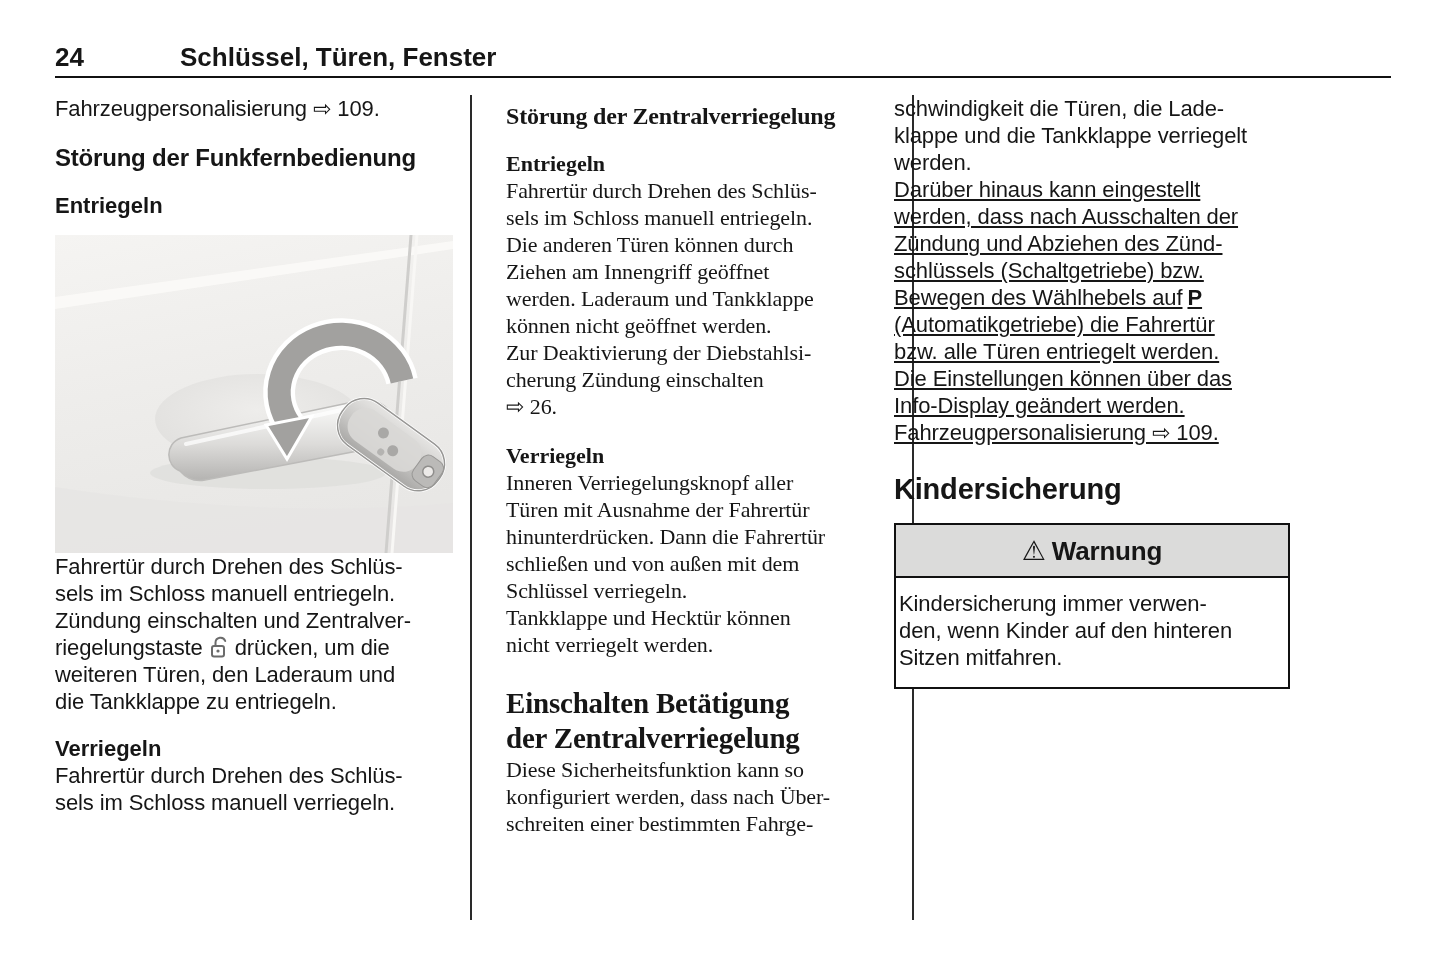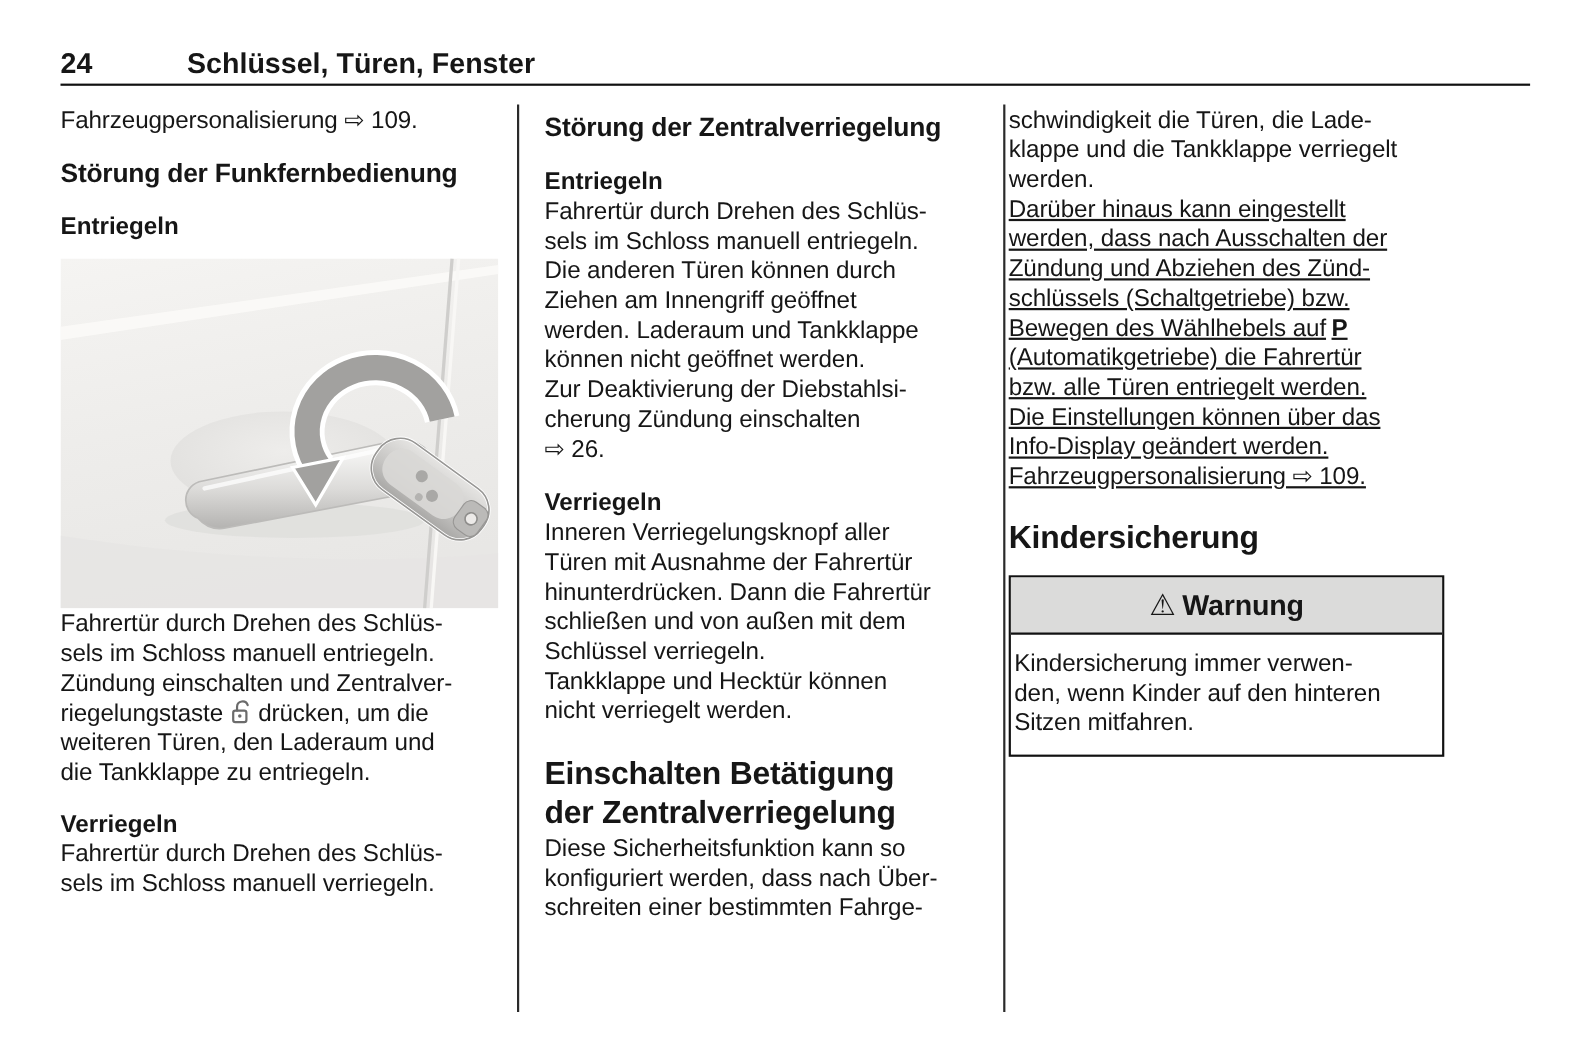--- a/index.html
+++ b/index.html
@@ -3,31 +3,31 @@
 <meta charset="utf-8">
 <style>
   html,body{margin:0;padding:0;background:#ffffff;}
   .page{
     position:relative;width:1445px;height:965px;background:#ffffff;
     font-family:"Liberation Sans","DejaVu Sans",sans-serif;color:#161616;
     overflow:hidden;
   }
   
   .pagenum{position:absolute;left:55px;top:42px;font-size:26px;font-weight:bold;}
-  .chapter{position:absolute;left:170px;top:42px;font-size:26px;font-weight:bold;}
+  .chapter{position:absolute;left:180px;top:42px;font-size:26px;font-weight:bold;}
   .hrule{position:absolute;left:55px;top:76px;width:1336px;height:2px;background:#111;}
   
   .vdiv{position:absolute;top:95px;width:2px;height:825px;background:#2a2a2a;}
   .d1{left:470px;}
   .d2{left:912px;}
   
   .col{position:absolute;top:95px;width:400px;}
   .col1{left:55px;}
-  .col2{left:495px;}
-  .col3{left:917px;}
+  .col2{left:506px;font-family:Liberation Serif, serif;}
+  .col3{left:894px;}
   p.body{
     font-size:22px;line-height:27px;margin:0;white-space:pre-line;
     letter-spacing:-0.1px;
   }
   .mt8{margin-top:8px;}  .mt10{margin-top:10px;text-decoration:underline;} .mt12{margin-top:12px;}
   .mt14{margin-top:14px;}
   h3.section{font-size:24px;font-weight:bold;margin:22px 0 0;letter-spacing:-0.2px;white-space:nowrap;}
   h4.sub{font-size:22px;font-weight:bold;margin:20px 0 0;line-height:27px;}
   h2.big{font-size:29px;font-weight:bold;margin:28px 0 0;line-height:35px;white-space:pre-line;letter-spacing:-0.2px;}
   .bold{font-weight:bold;margin-left:5px;}

